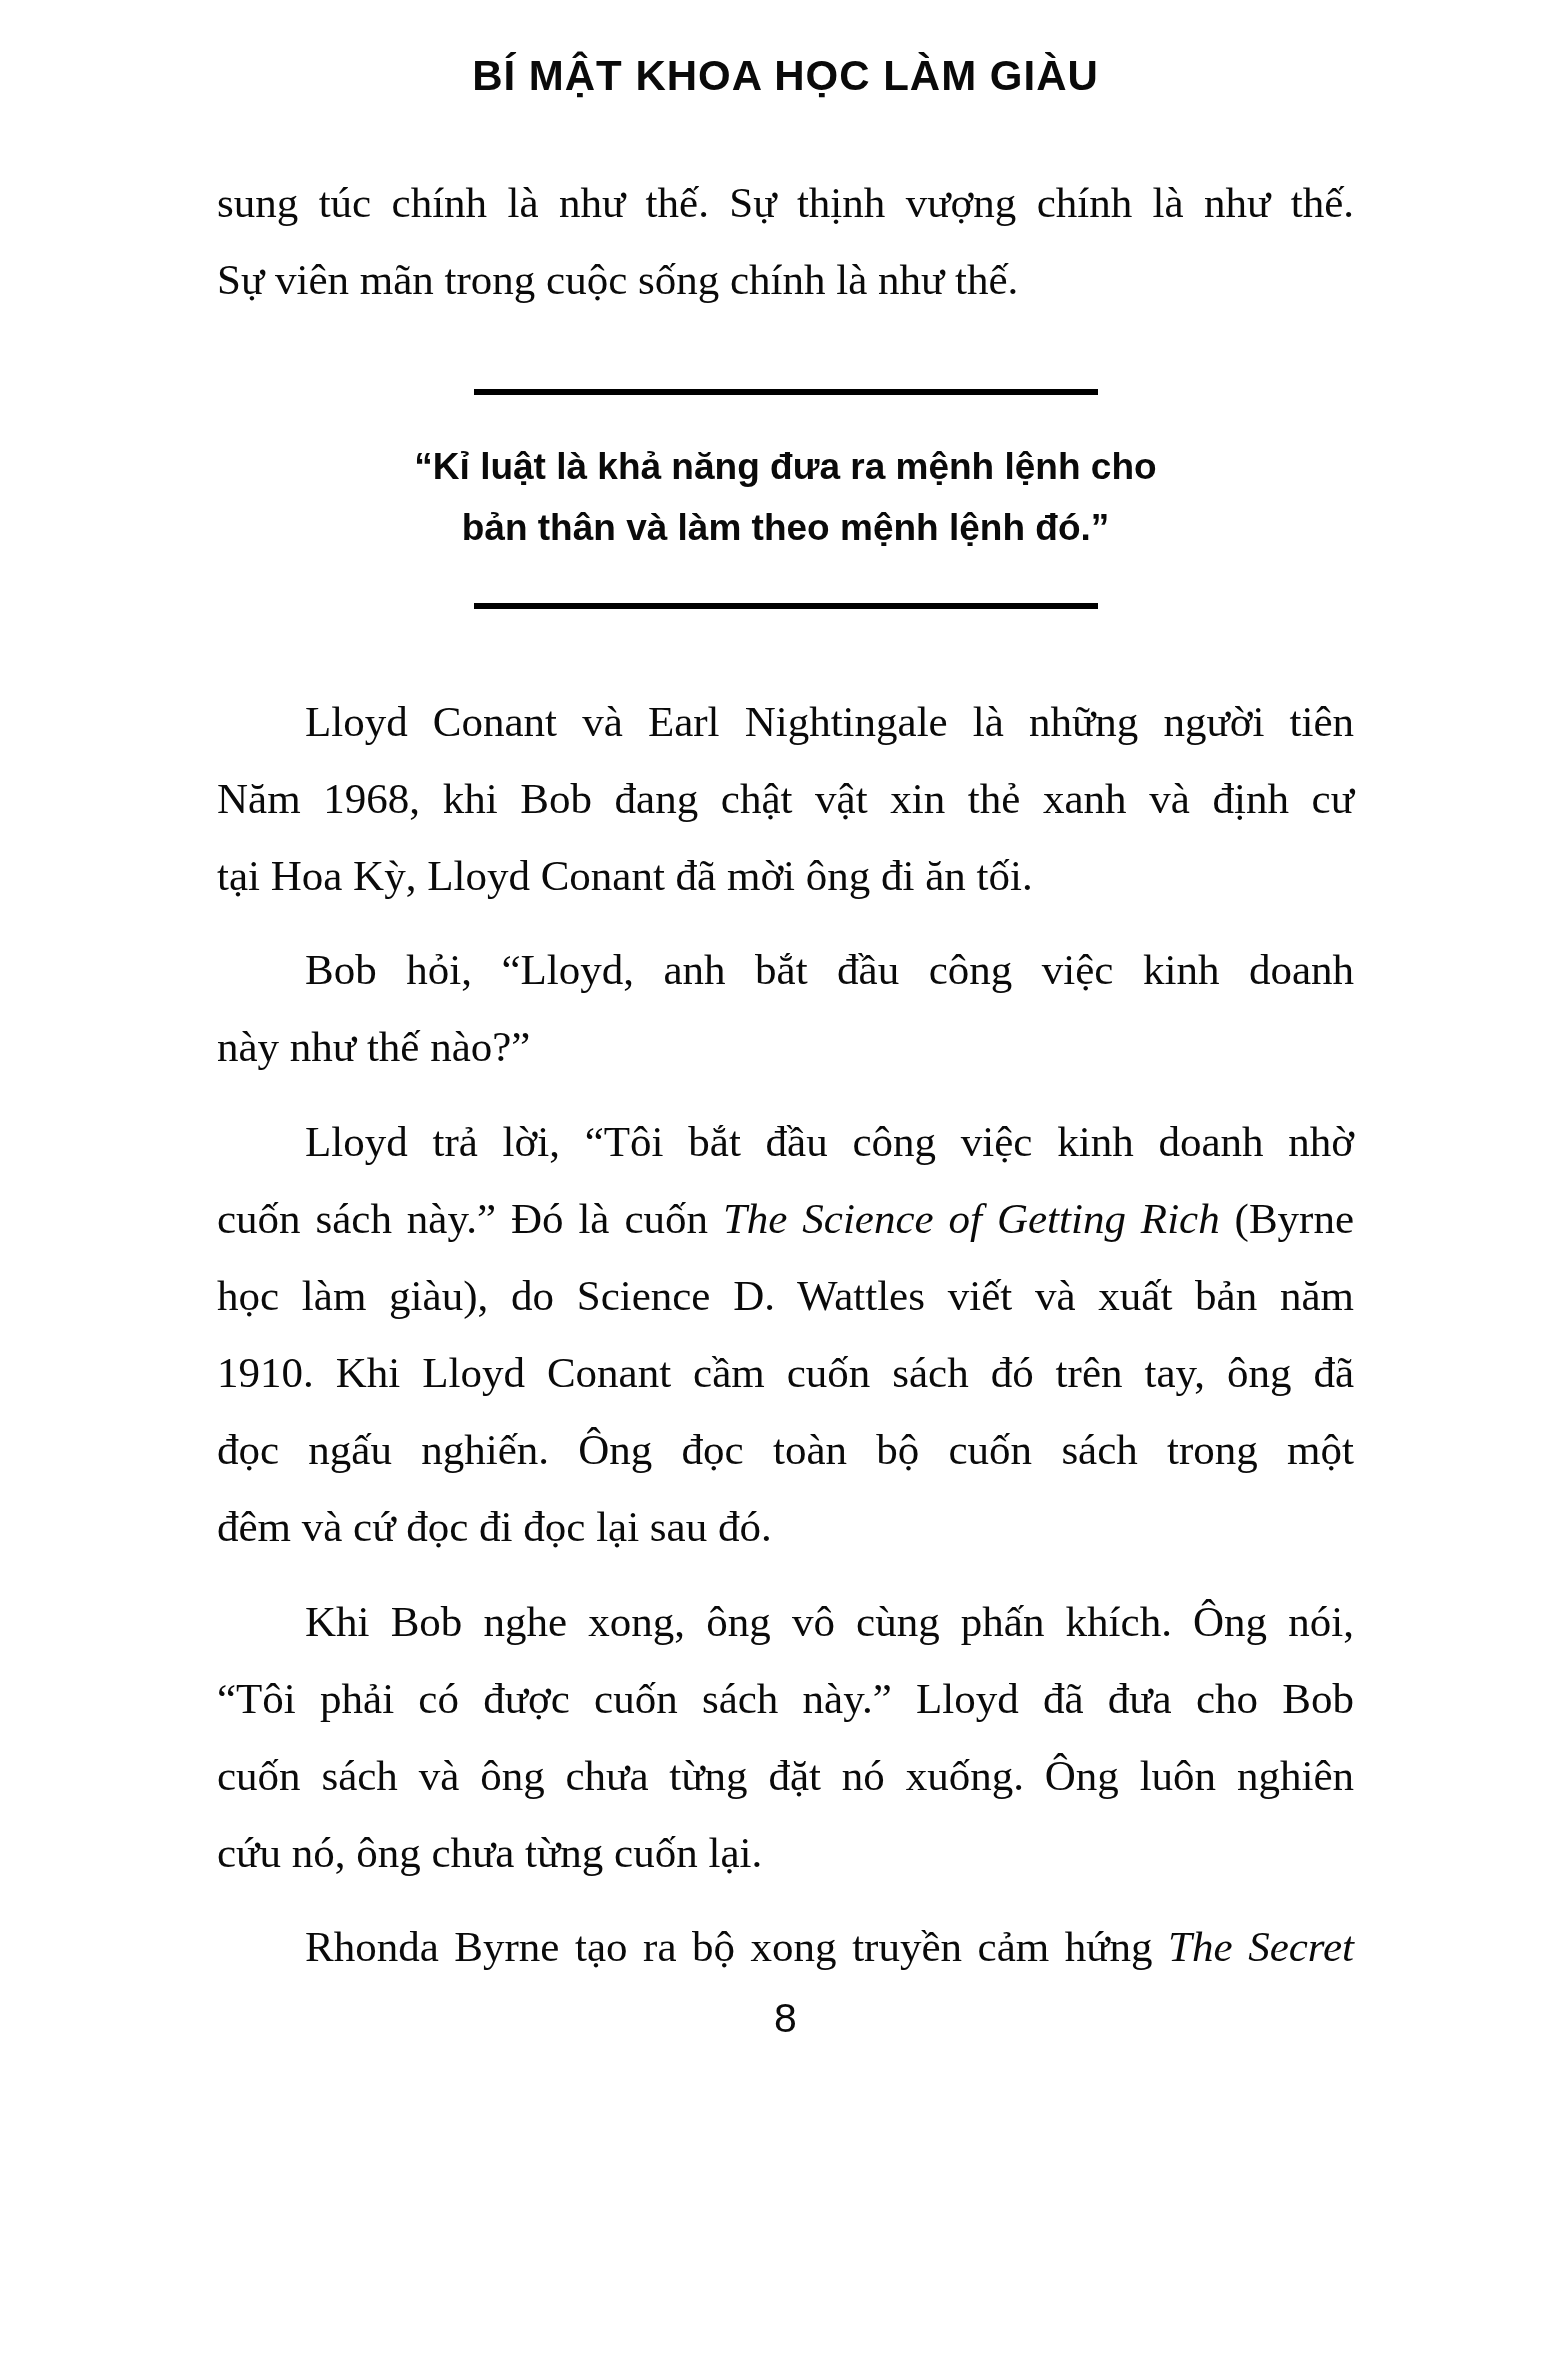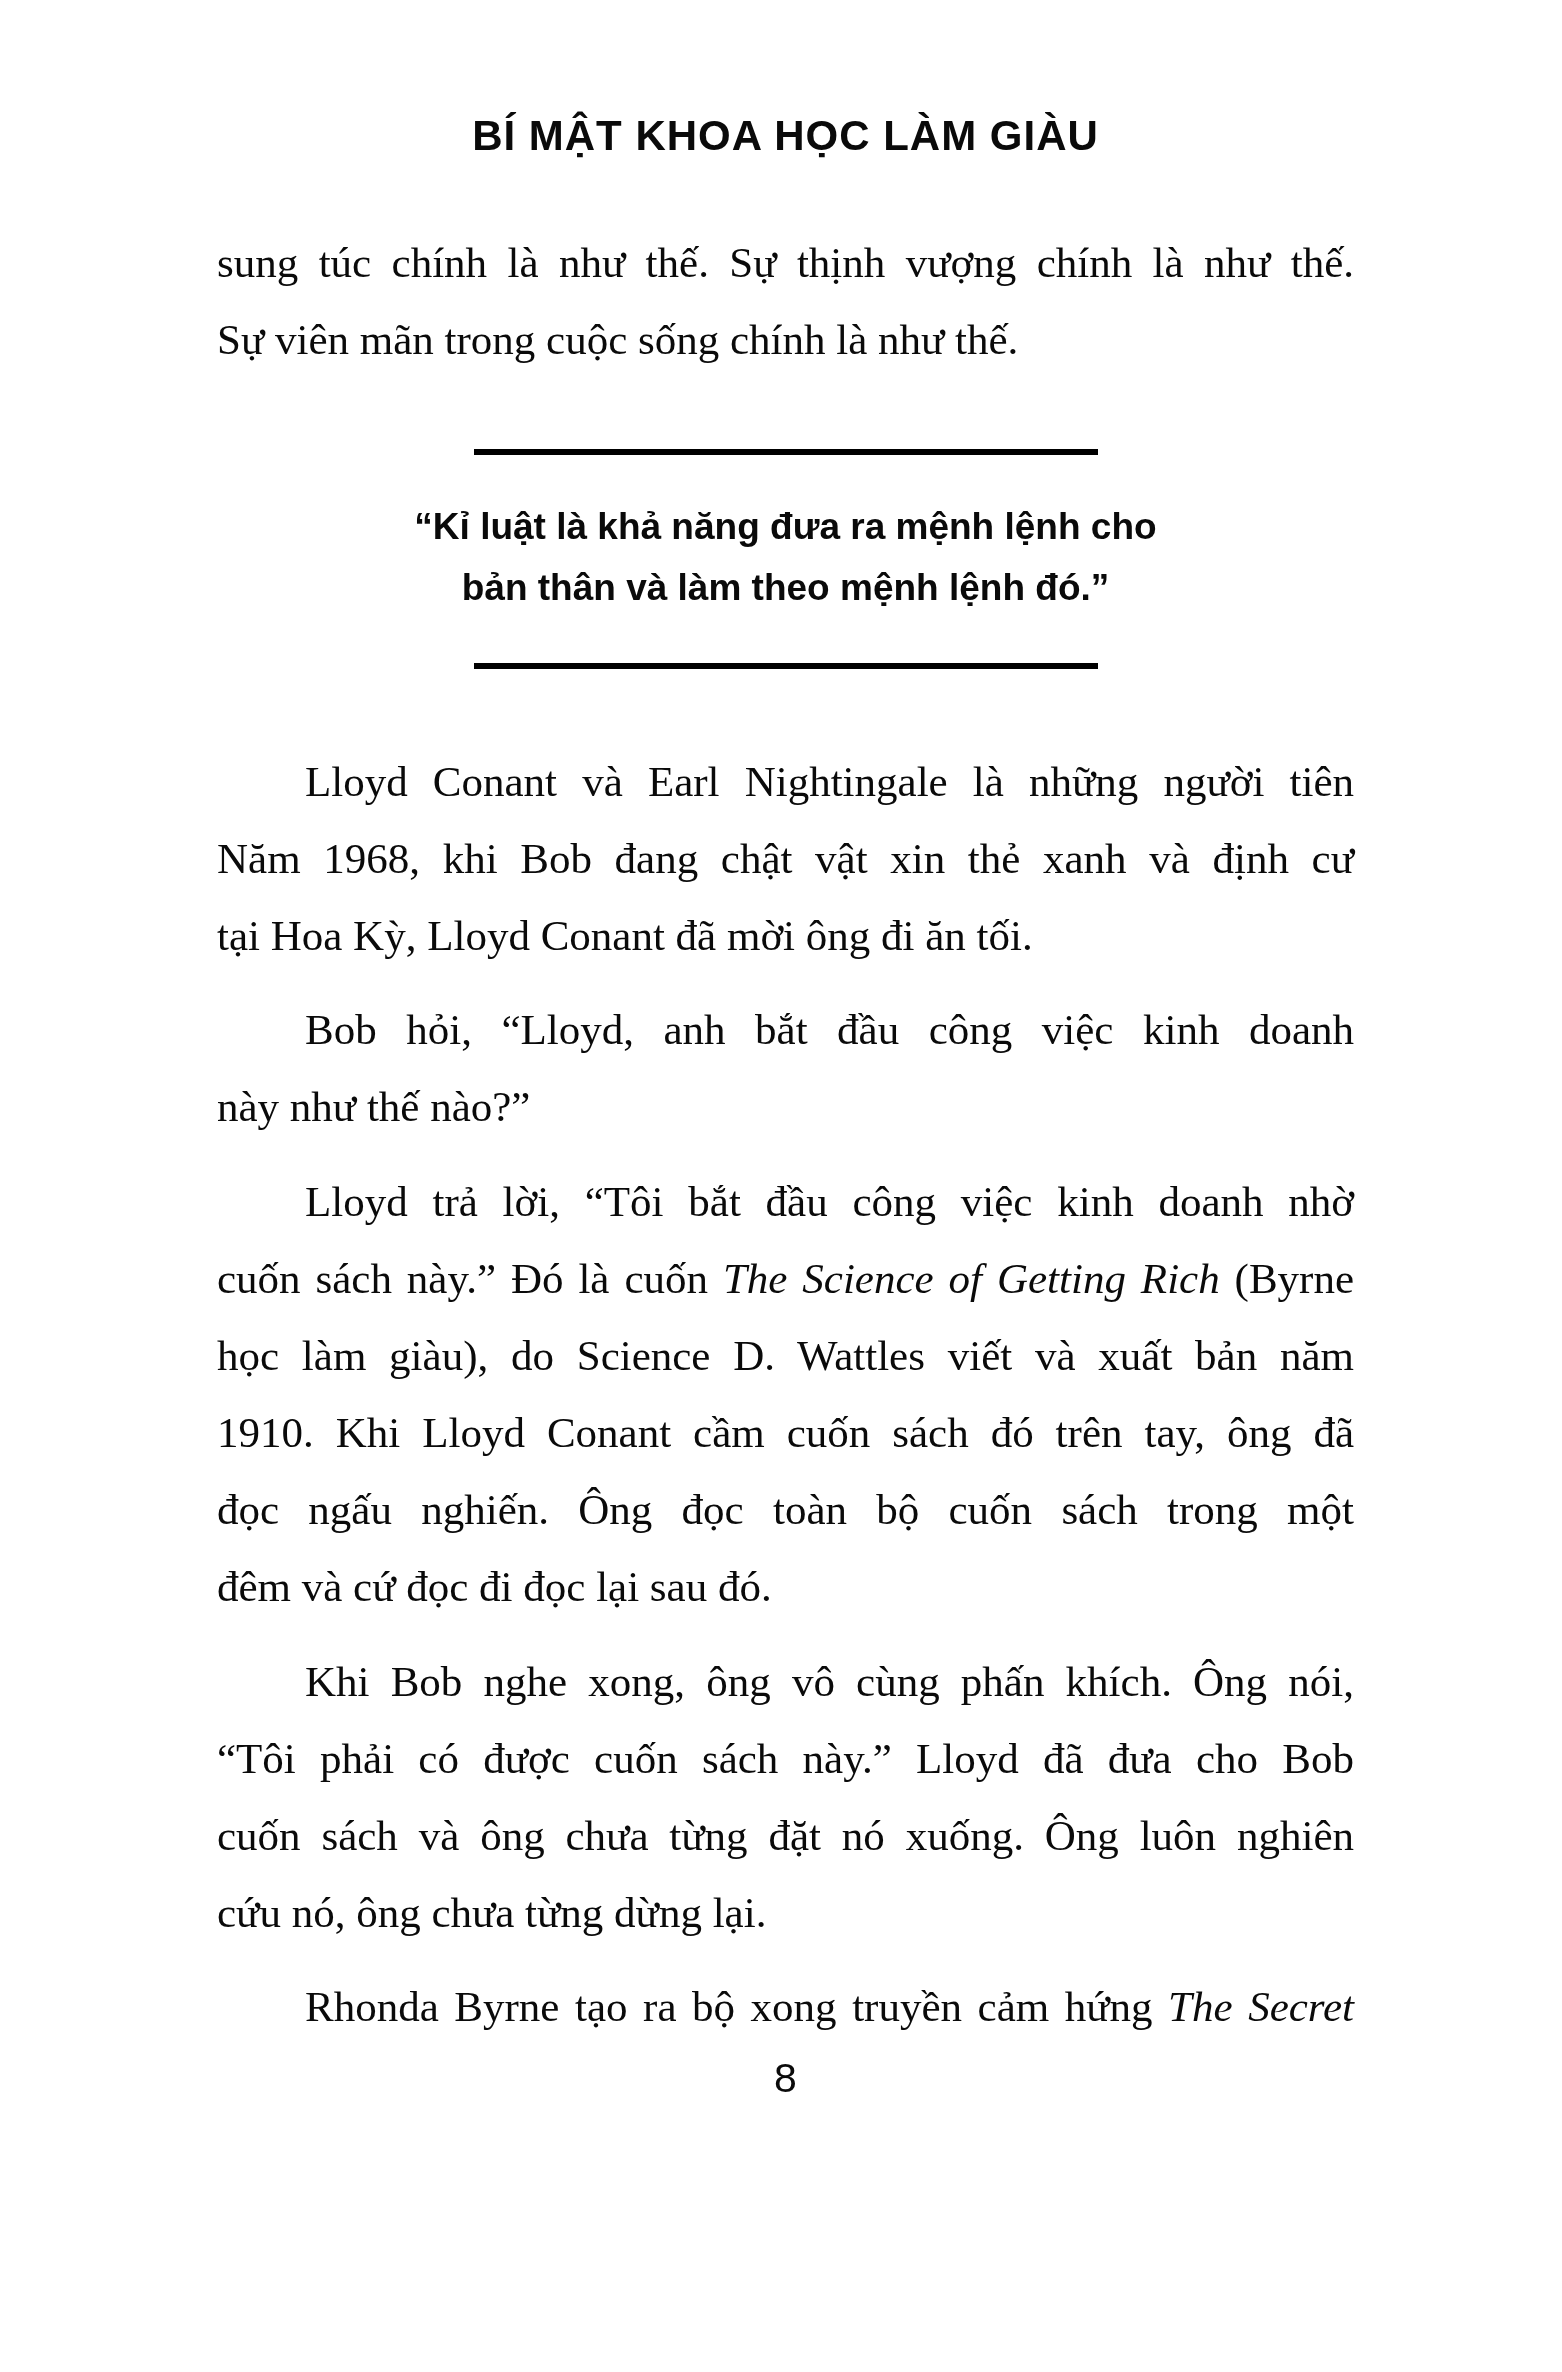--- a/index.html
+++ b/index.html
@@ -7,21 +7,21 @@
     position:relative;
     width:1562px; height:2373px;
     box-sizing:border-box;
     padding:0 200px 0 209px;
     background:#ffffff;
     color:#0a0a0a;
     font-family:"Liberation Serif","DejaVu Serif",serif;
     overflow:hidden;
   }
   .running-head {
-    margin-top:112px;
+    margin-top:52px;
     font-family:"Liberation Sans","DejaVu Sans",sans-serif;
     font-weight:700;
     font-size:42px;
     line-height:47px;
     letter-spacing:1px;
     text-align:center;
     white-space:nowrap;
   }
   .para { font-size:43px; line-height:77px; margin:8px; }
   #opening-paragraph { margin-top:65px; }
@@ -94,21 +94,21 @@
         <div class="line just"><span>cuốn sách này.” Đó là cuốn </span><em>The Science of Getting Rich</em><span> (Byrne</span></div>
         <div class="line just"><span>học làm giàu), do Science D. Wattles viết và xuất bản năm</span></div>
         <div class="line just"><span>1910. Khi Lloyd Conant cầm cuốn sách đó trên tay, ông đã</span></div>
         <div class="line just"><span>đọc ngấu nghiến. Ông đọc toàn bộ cuốn sách trong một</span></div>
         <div class="line end"><span>đêm và cứ đọc đi đọc lại sau đó.</span></div>
       </div>
       <div class="para indent">
         <div class="line just"><span>Khi Bob nghe xong, ông vô cùng phấn khích. Ông nói,</span></div>
         <div class="line just"><span>“Tôi phải có được cuốn sách này.” Lloyd đã đưa cho Bob</span></div>
         <div class="line just"><span>cuốn sách và ông chưa từng đặt nó xuống. Ông luôn nghiên</span></div>
-        <div class="line end"><span>cứu nó, ông chưa từng dừng lại.</span></div>
+        <div class="line end"><span>cứu nó, ông chưa từng cuốn lại.</span></div>
       </div>
       <div class="para indent">
         <div class="line just"><span>Rhonda Byrne tạo ra bộ xong truyền cảm hứng </span><em>The Secret</em></div>
       </div>
     </div>
 
   <div class="page-number">8</div>
 
 </div>
 

